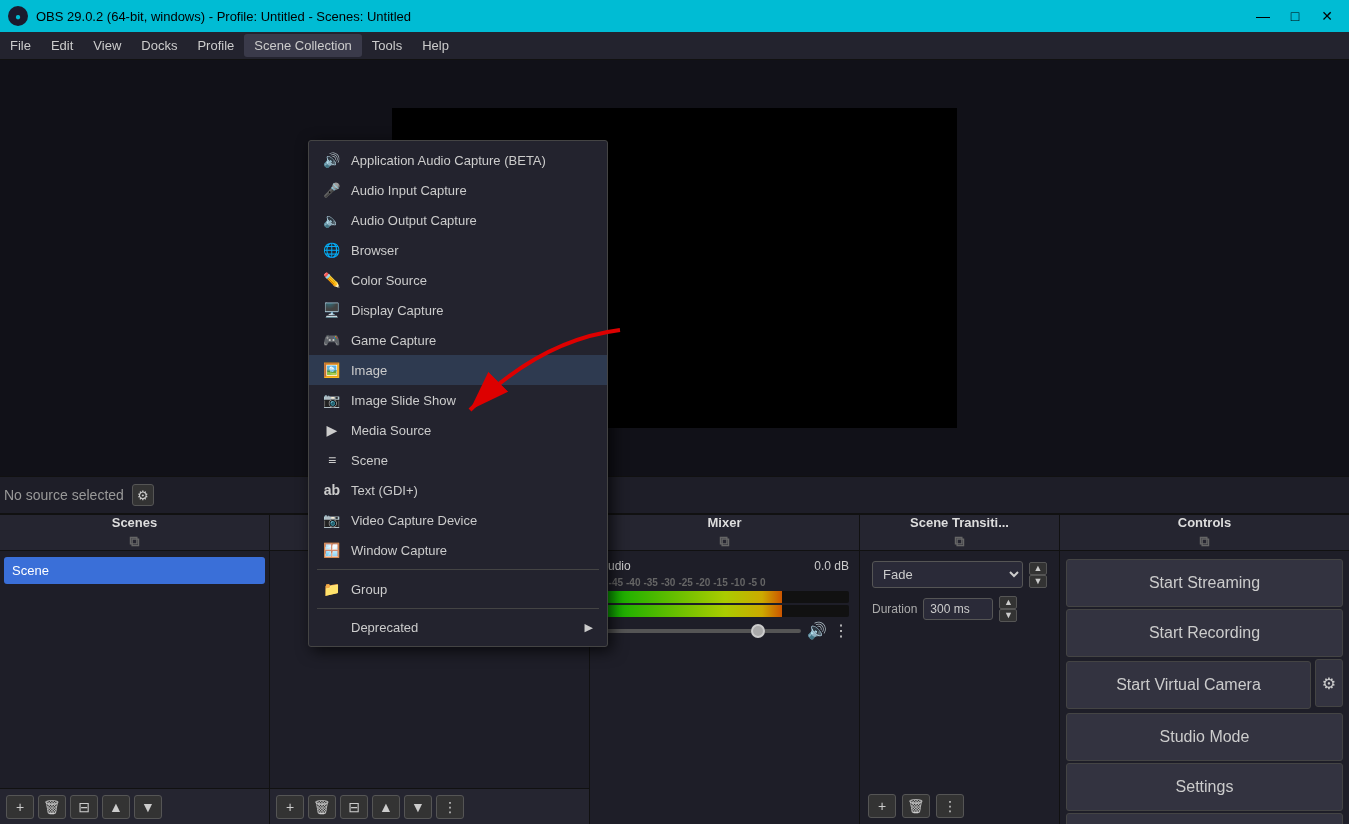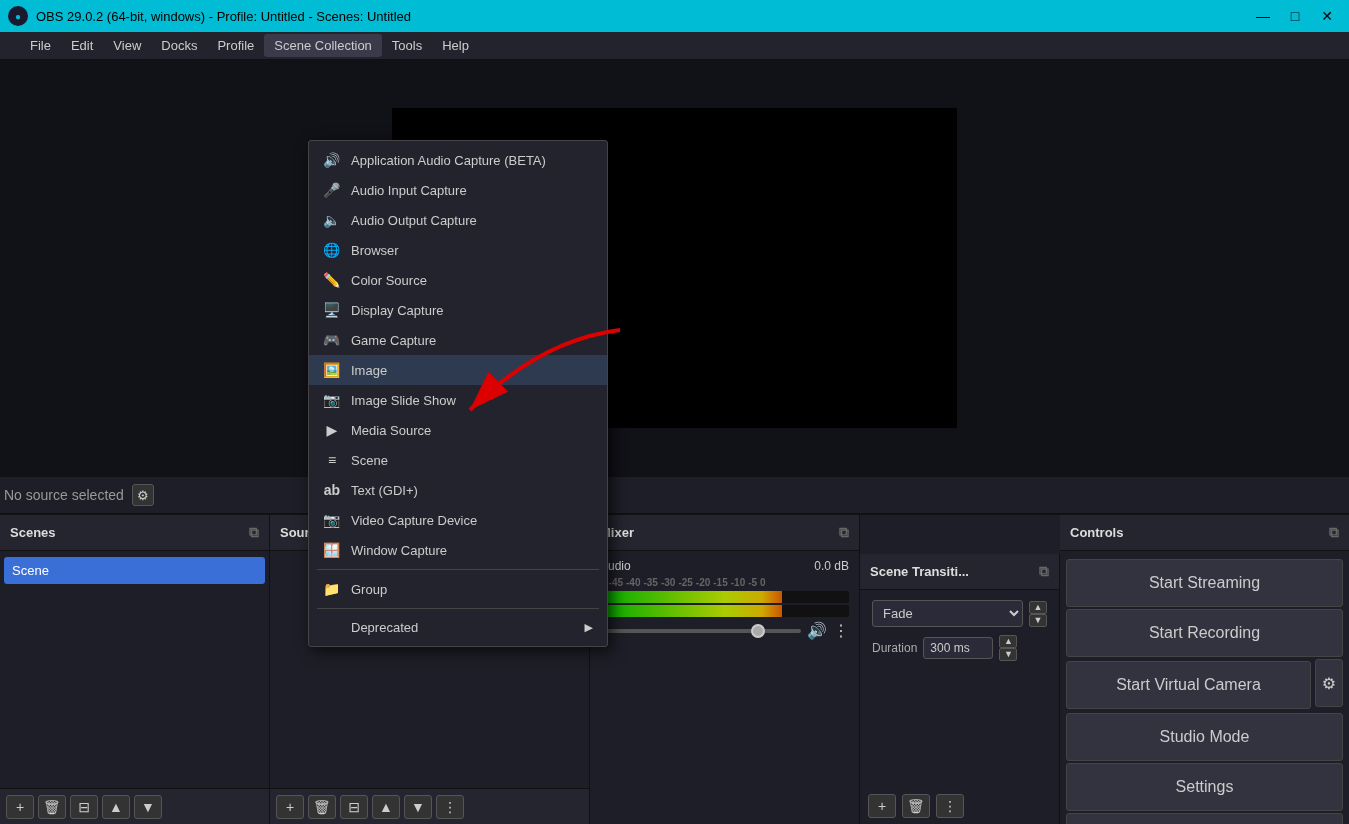--- a/index.html
+++ b/index.html
@@ -58,21 +58,21 @@
       color: #000;
     }
 
     
     #menubar {
       width: 100%;
       height: 28px;
       background: #23232e;
       display: flex;
       align-items: center;
-      padding: 0 20px;
+      padding: 0 0;
       border-bottom: 1px solid #111;
     }
     .menu-item {
       padding: 4px 10px;
       cursor: pointer;
       border-radius: 3px;
       color: #ccc;
       font-size: 13px;
     }
     .menu-item.active { background: #3a3a4a; }
@@ -139,20 +139,21 @@
       height: 36px;
       background: #252530;
       display: flex;
       align-items: center;
       justify-content: space-between;
       padding: 0 10px;
       border-bottom: 1px solid #111;
       font-size: 13px;
       font-weight: 600;
       color: #ddd;
+      flex-direction: column;
     }
     .panel-content {
       flex: 1;
       overflow: hidden;
       padding: 4px;
     }
     .panel-footer {
       height: 36px;
       background: #252530;
       display: flex;
@@ -245,21 +246,20 @@
       border-radius: 50%;
       position: absolute;
       top: -5px;
       left: 75%;
       border: 2px solid #ccc;
     }
 
     
     #transitions-panel {
       width: 200px;
-      margin-top: 39px;
     }
     .transition-row {
       display: flex;
       align-items: center;
       gap: 6px;
       padding: 6px 8px;
     }
     .transition-select {
       flex: 1;
       background: #2a2a38;

